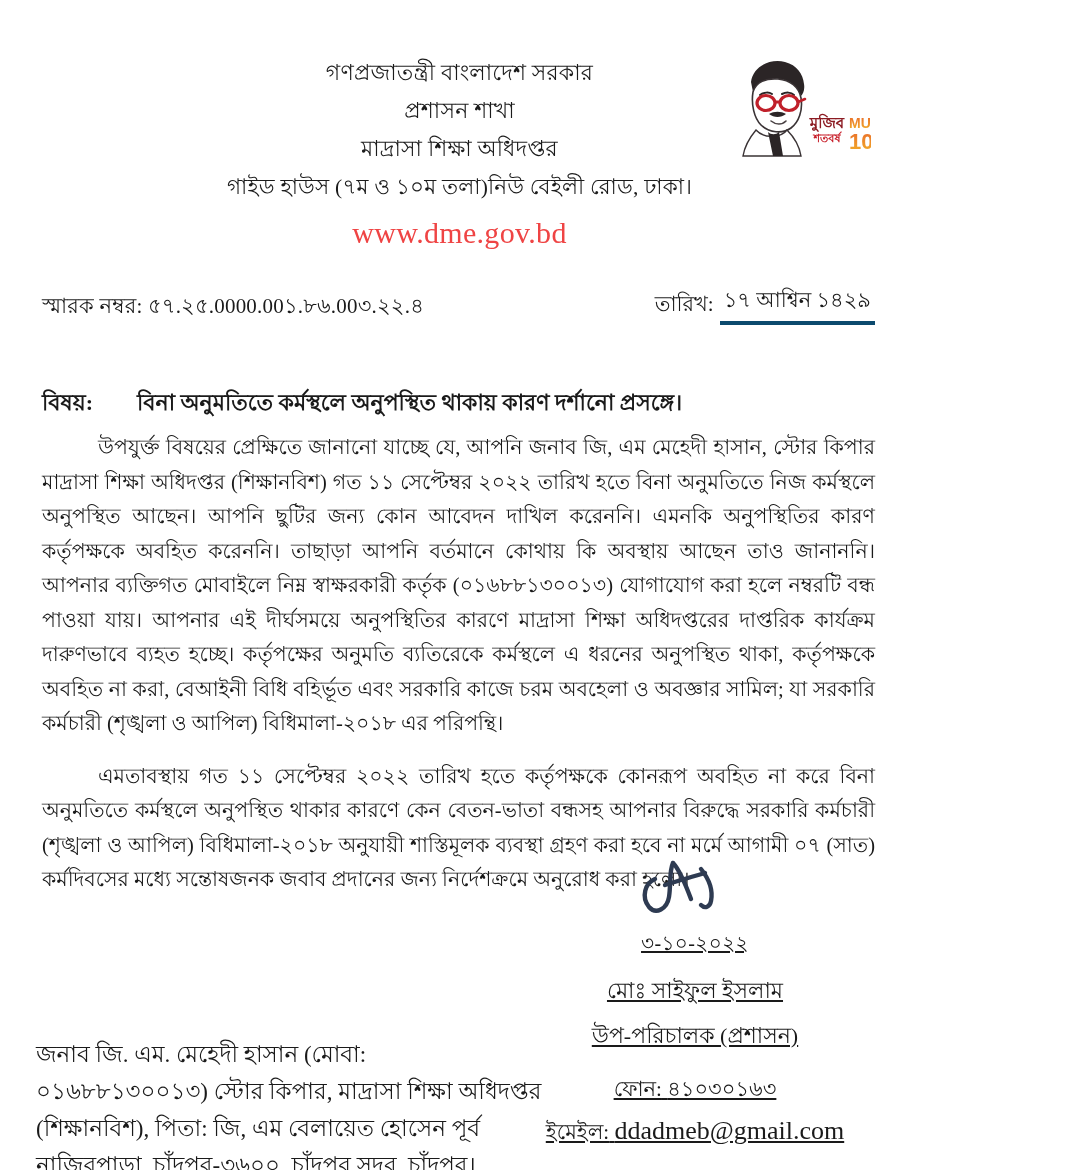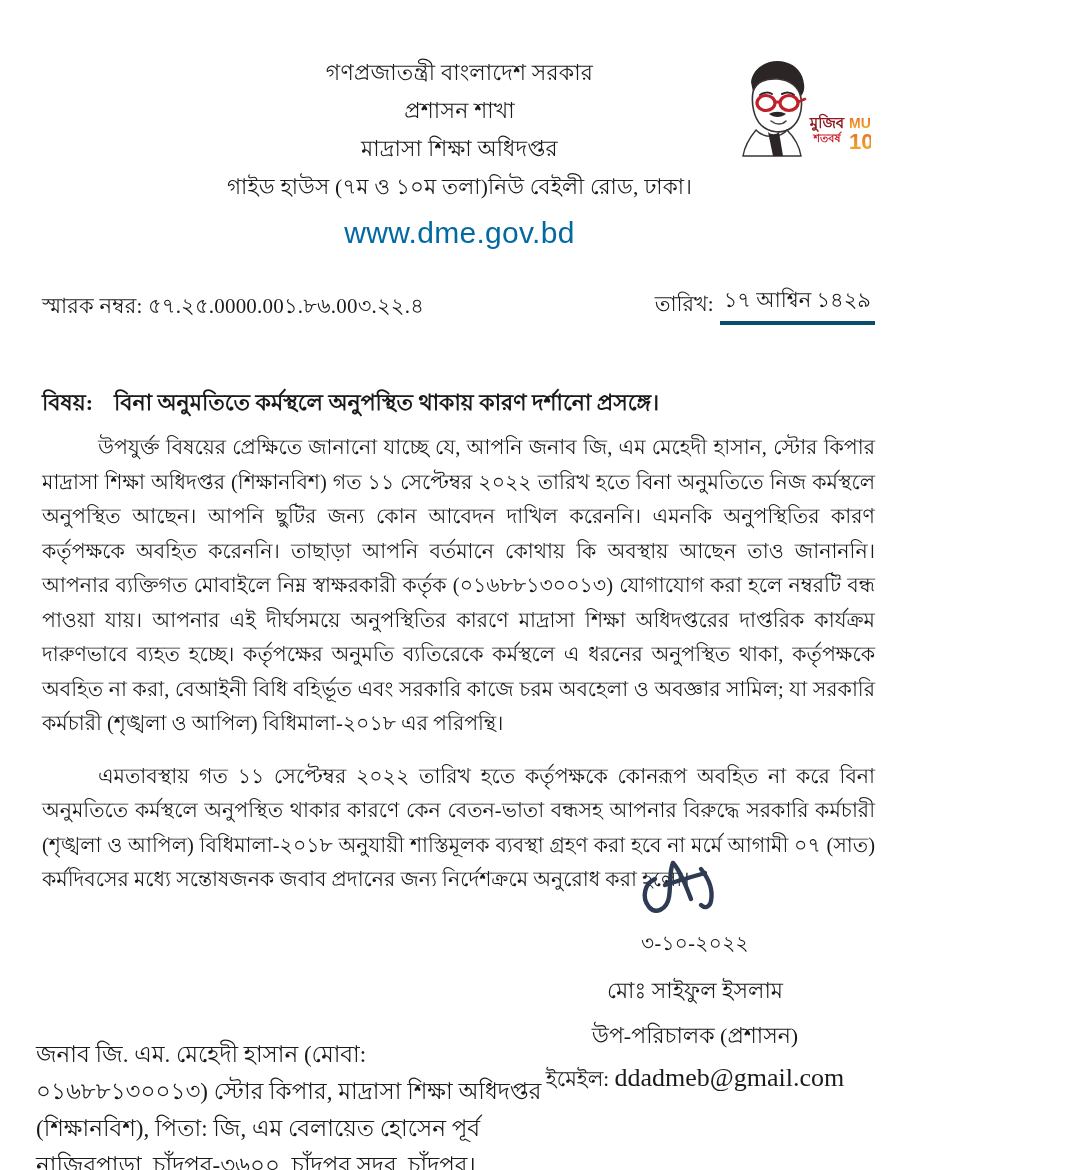--- a/index.html
+++ b/index.html
@@ -37,23 +37,23 @@
     color: #1b1b1b;
     font-weight: 500;
   }
   .header-line.address {
     font-size: 21.5px;
   }
   .header-url {
     font-size: 30px;
     line-height: 46px;
     margin-top: 4px;
-    font-family: Liberation Sans, sans-serif;
+    font-family: Liberation Serif, serif;
     letter-spacing: 0.3px;
-    color: #0369a1;
+    color: #ef4444;
   }
 
   
   .logo {
     position: absolute;
     top: 24px;
     right: 48px;
     width: 148px;
     height: 108px;
   }
@@ -97,21 +97,21 @@
     padding-right: 6px;
     white-space: nowrap;
   }
 
   
   .subject {
     margin: 0 44px 0 42px;
     font-size: 22px;
     font-weight: bold;
     display: flex;
-    gap: 21px;
+    gap: 44px;
     line-height: 34px;
   }
 
   
   .body-text {
     margin: 10px 44px 0 42px;
     font-size: 20.5px;
     line-height: 34.5px;
     text-align: justify;
     text-justify: inter-word;
@@ -122,20 +122,21 @@
   }
   .body-text p.second { margin-top: 18px; }
 
   
   .sign-area {
     position: absolute;
     right: 44px;
     top: 820px;
     width: 360px;
     text-align: center;
+    text-decoration: underline;
   }
   .signature-mark {
     height: 78px;
     display: flex;
     align-items: center;
     justify-content: center;
   }
   .signature-mark svg { display: block; }
   .sign-date {
     font-size: 20px;
@@ -254,20 +255,24 @@
           <path d="M30 30 C20 34, 16 48, 24 58 C31 66, 42 60, 44 48 C46 36, 44 22, 48 14"></path>
           <path d="M48 14 C54 20, 60 34, 66 50"></path>
           <path d="M40 36 C52 32, 66 28, 80 24"></path>
           <path d="M76 20 C84 30, 88 42, 86 52 C85 58, 80 60, 76 56"></path>
         </g>
       </svg>
     </div>
     <div class="sign-date">৩-১০-২০২২</div>
     <div class="sign-name">মোঃ সাইফুল ইসলাম</div>
     <div class="sign-desig">উপ-পরিচালক (প্রশাসন)</div>
+    <div class="sign-phone">
+      <span>ফোন:</span>
+      <span>৪১০৩০১৬৩</span>
+    </div>
     <div class="sign-email">
       <span>ইমেইল:</span>
       <span class="email-val">ddadmeb@gmail.com</span>
     </div>
   </div>
 
   <div class="recipient">
     <div>জনাব জি. এম. মেহেদী হাসান  (মোবা:</div>
     <div>০১৬৮৮১৩০০১৩) স্টোর কিপার, মাদ্রাসা শিক্ষা অধিদপ্তর</div>
     <div>(শিক্ষানবিশ), পিতা: জি, এম বেলায়েত হোসেন পূর্ব</div>

